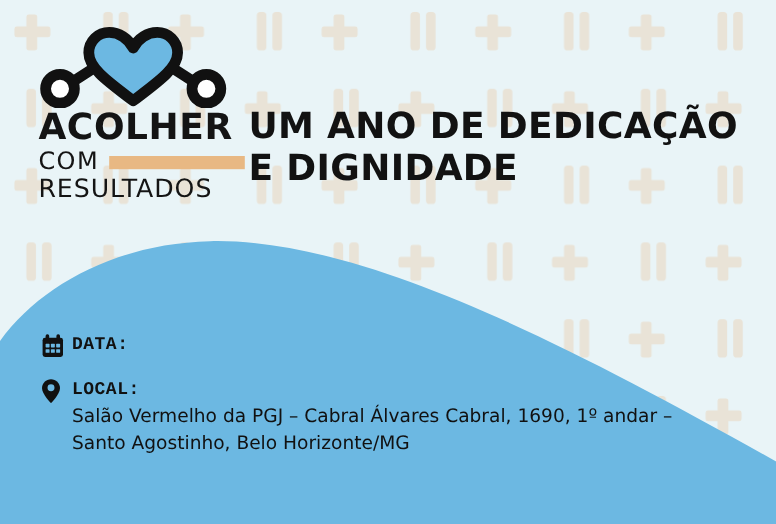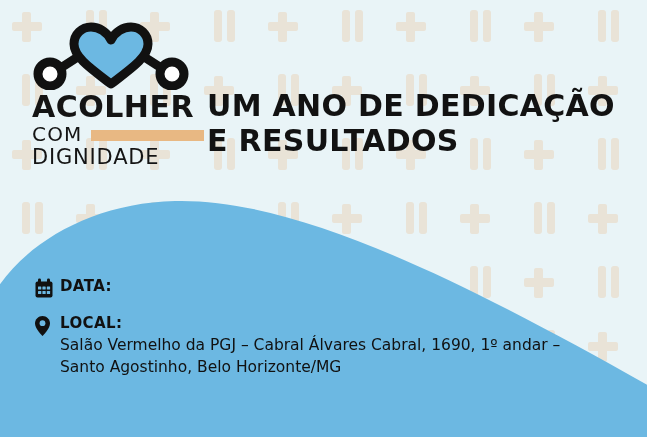--- a/index.html
+++ b/index.html
@@ -131,20 +131,21 @@
   .info-icon svg { display: block; }
   .info-text {
     font-family: "DejaVu Sans", sans-serif;
   }
   .info-label {
     font-weight: 700;
     font-size: 15px;
     letter-spacing: 0.4px;
     line-height: 1.25;
     color: #111111;
+    font-family: Liberation Mono, monospace;
   }
   .info-value {
     font-weight: 400;
     font-size: 15.5px;
     line-height: 1.42;
     color: #111111;
     white-space: pre-line;
     margin-top: 1px;
   }
 </style>
@@ -200,26 +201,26 @@
 
         <circle cx="142" cy="56" r="12" fill="#ffffff" stroke="#111111" stroke-width="9"></circle>
       </svg>
     </div>
     <div class="logo-word">
       <div class="logo-acolher">ACOLHER</div>
       <div class="logo-row2">
         <span class="logo-com">COM</span>
         <span class="logo-bar"></span>
       </div>
-      <div class="logo-dignidade">DIGNIDADE</div>
+      <div class="logo-dignidade">RESULTADOS</div>
     </div>
   </div>
 
   <div class="headline">UM ANO DE DEDICAÇÃO
-E RESULTADOS</div>
+E DIGNIDADE</div>
 
   <div class="info-block">
 
     <div class="info-item">
       <span class="info-icon">
         <svg width="20" height="21" viewBox="0 0 20 21" xmlns="http://www.w3.org/2000/svg">
           <rect x="1.5" y="3.5" width="17" height="16" rx="2" fill="#111111"></rect>
           <rect x="4" y="0.5" width="3" height="5" rx="1.4" fill="#111111"></rect>
           <rect x="13" y="0.5" width="3" height="5" rx="1.4" fill="#111111"></rect>
           <g fill="#6cb8e2">

